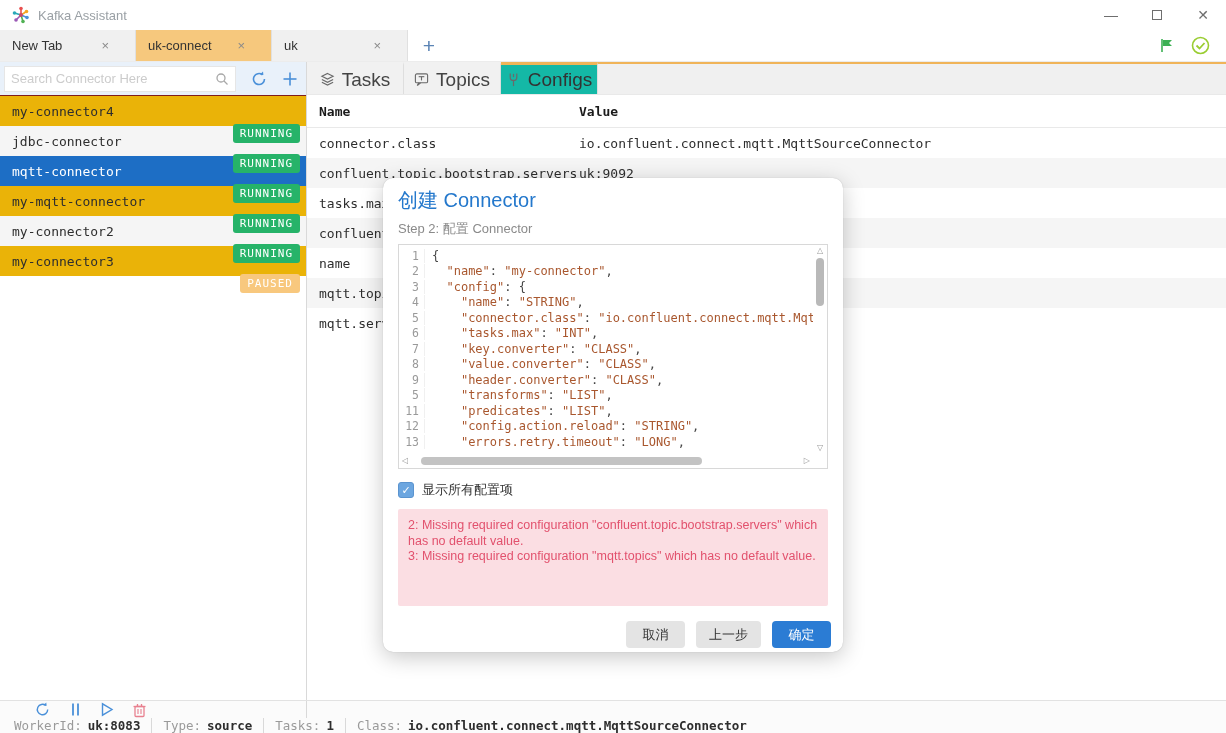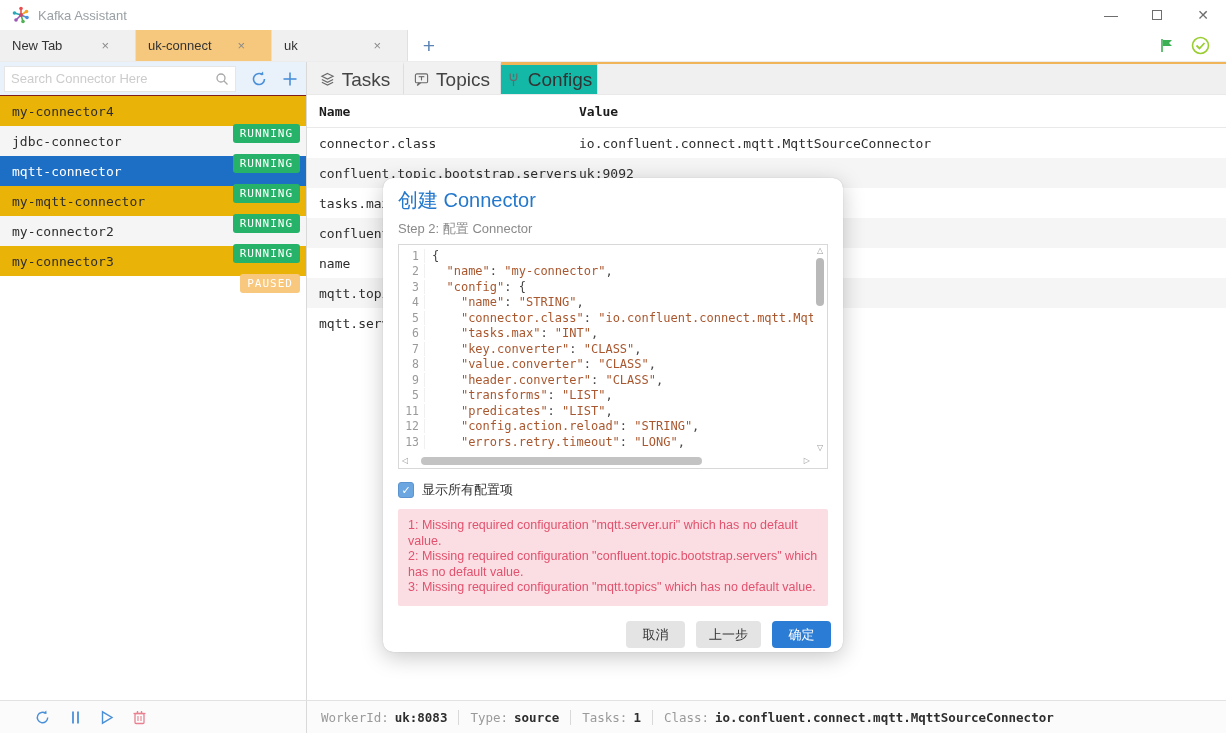--- a/index.html
+++ b/index.html
@@ -47,21 +47,21 @@
   .itab.active { background:#14b8a6; border-top:3px solid #f0b459; color:#333; }
   .tab-filler { flex:1; background:#f0f0f0; border-top:2px solid #f0b459; }
 
   .table-header { height:33px; display:flex; align-items:center; border-bottom:1px solid #e9e9e9; font-weight:bold; font-size:13px; color:#1b1b1b; }
   .col-name  { width:272px; padding-left:12px; flex-shrink:0; white-space:nowrap; overflow:hidden; }
   .col-value { flex:1; white-space:nowrap; overflow:hidden; }
   .trow { height:30px; display:flex; align-items:center; font-size:13px; color:#2e2e2e; background:#fff; }
   .trow.alt { background:#f5f5f5; }
 
   
-  .bottombar { position:absolute; left:0; right:0; bottom:0; height:33px; background:#fbfbfb; border-top:1px solid #e2e2e2; display:flex; }
+  .bottombar { position:absolute; left:0; right:0; bottom:0; height:33px; background:#fbfbfb; border-top:1px solid #e2e2e2; display:flex;flex-direction:column; }
   .bottom-left { width:307px; border-right:1px solid #d9d9d9; display:flex; align-items:center; gap:18px; padding-left:34px; }
   .statusbar { flex:1; display:flex; align-items:center; padding-left:14px; font-size:12.5px; }
   .sb-label { color:#9a9a9a; margin-right:6px; }
   .sb-value { color:#2e2e2e; font-weight:bold; }
   .sb-sep { width:1px; height:15px; background:#d9d9d9; margin:0 11px; }
 
   
   .modal { position:absolute; left:383px; top:178px; width:460px; height:474px; background:#fff; border-radius:10px;
            box-shadow:0 5px 22px rgba(0,0,0,.22), 0 0 1px rgba(0,0,0,.25); z-index:20; }
   .m-title { position:absolute; top:9px; left:15px; font-size:20px; color:#2478cc; font-weight:500; }
@@ -378,21 +378,20 @@
       <span class="scroll-arrow">▷</span>
     </div>
   </div>
 
   <div class="chk-row">
     <span class="checkbox">✓</span>
     <span class="chk-label">显示所有配置项</span>
   </div>
 
   <div class="error-box">
-    <div>1: Missing required configuration "mqtt.server.uri" which has no default value.</div>
     <div>2: Missing required configuration "confluent.topic.bootstrap.servers" which has no default value.</div>
     <div>3: Missing required configuration "mqtt.topics" which has no default value.</div>
   </div>
 
   <div class="m-buttons">
     <button class="mbtn">取消</button>
     <button class="mbtn">上一步</button>
     <button class="mbtn primary">确定</button>
   </div>
 </div>

